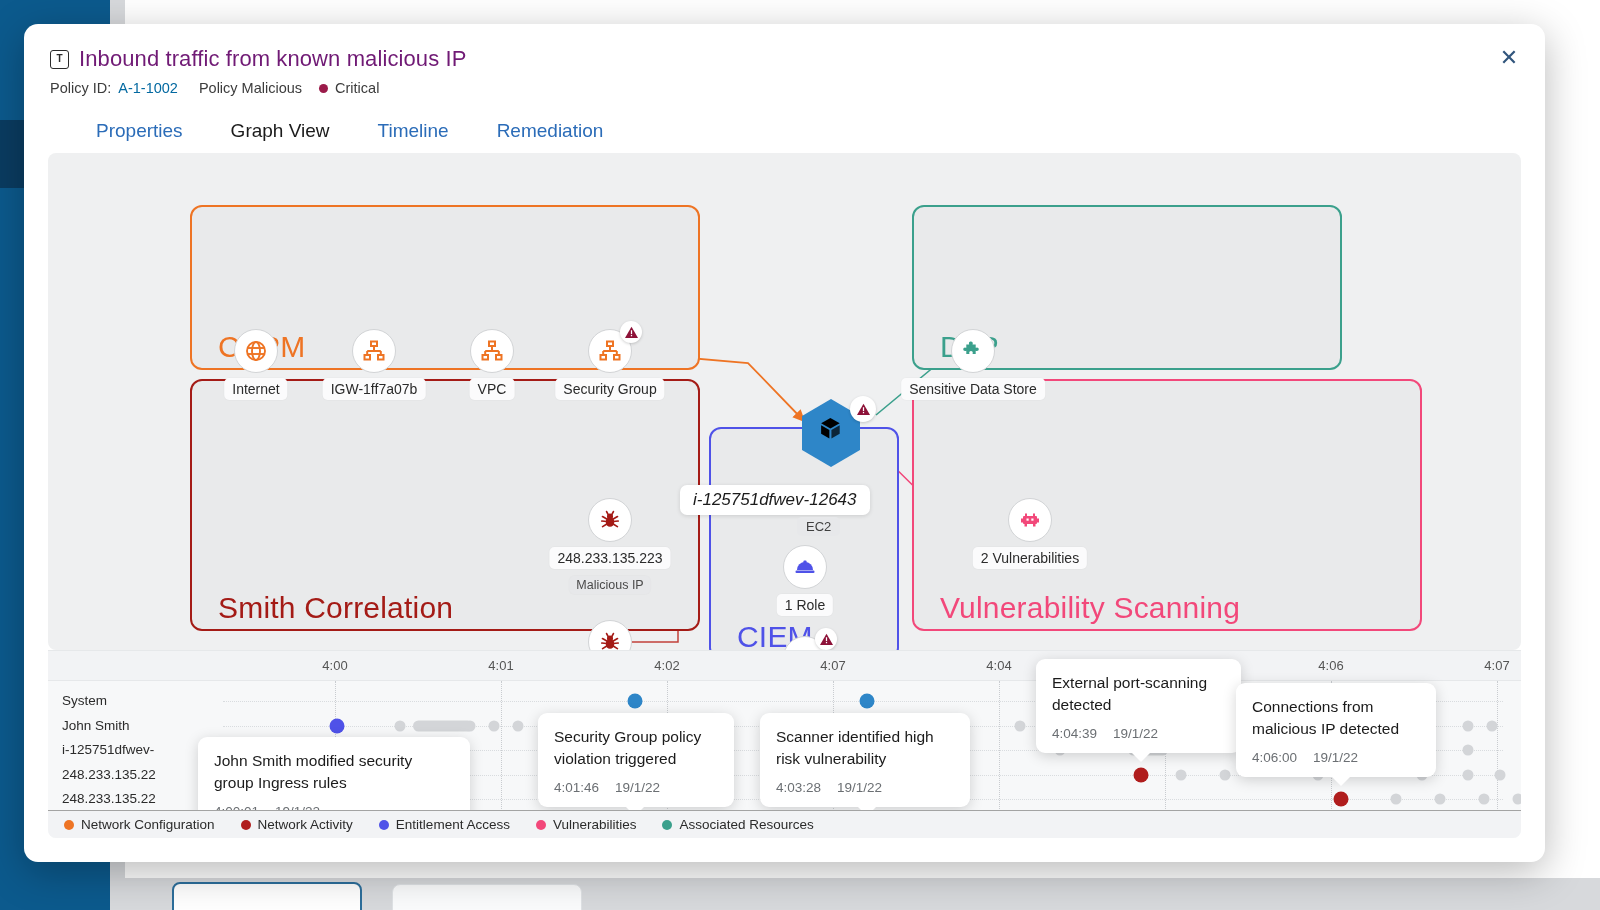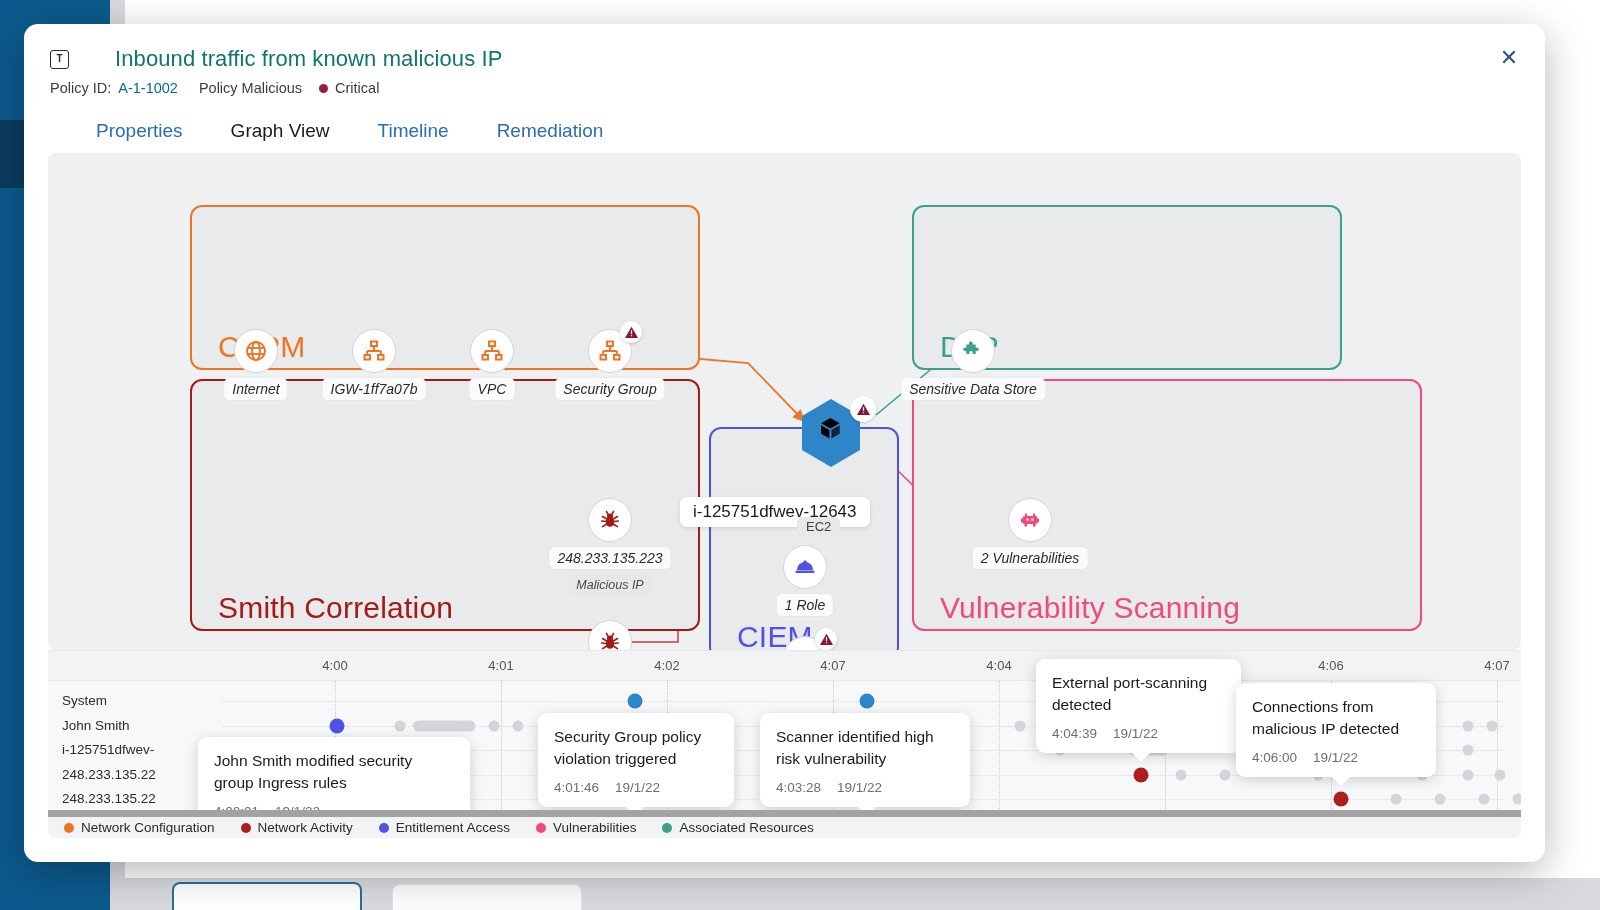--- a/index.html
+++ b/index.html
@@ -55,21 +55,21 @@
     overflow: hidden;
   }
   .modal-head { position: relative; padding: 22px 28px 0 26px; }
   .title-row { display: flex; align-items: center; gap: 10px; }
   .title-icon {
     width: 19px; height: 19px; border: 1.6px solid #2b2b2b; border-radius: 3px;
     display: flex; align-items: center; justify-content: center;
     font-size: 10px; color: #2b2b2b; font-weight: 700; line-height: 1;
     flex: 0 0 auto;
   }
-  .title-text { font-size: 22px; color: #0f766e; font-weight: 400; letter-spacing: .1px; margin-left: 36px; }
+  .title-text { font-size: 22px; color: #701a75; font-weight: 400; letter-spacing: .1px; }
   .sub-row {
     margin-top: 8px; display: flex; align-items: center; gap: 7px;
     font-size: 14.5px; color: #3c3c3c;
   }
   .sub-label { color: #3c3c3c; }
   .sub-strong { color: #0369a1; font-weight: 400; }
   .sev-dot { width: 9px; height: 9px; border-radius: 50%; background: #9b1b4a; display:inline-block; margin-left: 10px;}
   .sev-text { color: #3c3c3c; }
   .close-btn {
     position: absolute; right: 22px; top: 20px;
@@ -119,21 +119,20 @@
     width: 44px; height: 44px; border-radius: 50%;
     background: #ffffff; border: 1px solid #d2d4d6;
     display: flex; align-items: center; justify-content: center;
     position: relative;
   }
   .node-pill {
     position: absolute; left: 50%; transform: translateX(-50%);
     top: 49px; background: #fbfbfc; border-radius: 5px;
     padding: 3px 8px; font-size: 14px; color: #2b2b2b; white-space: nowrap;
     box-shadow: 0 0 0 1px rgba(0,0,0,.015);
-    font-style: italic;
   }
   .node-pill.small {
     top: 78px; font-size: 12.5px; color: #4a4a4a; background: #e7e8ea;
     padding: 2px 7px;
   }
   .warn-badge {
     position: absolute; right: -11px; top: -9px;
     width: 22px; height: 22px; border-radius: 50%; background: #ffffff;
     display: flex; align-items: center; justify-content: center;
     box-shadow: 0 1px 3px rgba(0,0,0,.18);
@@ -168,21 +167,21 @@
   .tooltip .tt-text { font-size: 15.5px; color: #1b1b1b; line-height: 1.45; }
   .tooltip .tt-meta { margin-top: 9px; font-size: 13.5px; color: #6b6f73; }
   .tooltip .tt-meta span { margin-right: 16px; }
   .tt-tail {
     position: absolute; bottom: -9px; left: 50%; transform: translateX(-50%);
     width: 0; height: 0; border-left: 10px solid transparent;
     border-right: 10px solid transparent; border-top: 10px solid #ffffff;
   }
   .legend {
     position: absolute; left: 0; bottom: 0; width: 1473px; height: 28px;
-    background: #f2f3f5; border-top: 7px solid #a3a3a3;
+    background: #f2f3f5; border-top: 1px solid #a3a3a3;
     display: flex; align-items: center; padding-left: 16px; gap: 26px;
   }
   .legend-item { display: flex; align-items: center; gap: 7px; font-size: 13.5px; color: #2b2b2b; }
   .legend-dot { width: 10px; height: 10px; border-radius: 50%; }
 </style>
 </head>
 <body>
 
 <div id="root">
 
@@ -419,21 +418,21 @@
         <path d="M5.6 10.6 L11.3 13.8 L11.3 19.6 L5.6 16.4 Z"></path>
         <path d="M12.7 13.8 L18.4 10.6 L18.4 16.4 L12.7 19.6 Z" opacity=".72"></path>
               </g>
 </svg><div class="warn-badge" style="right: -14px; top: -2px; width: 26px; height: 26px;">
               <svg width="15" height="15" viewBox="0 0 24 24" fill="#8d1238">
         <path d="M12 2.6 L22.4 20.8 H1.6 Z"></path>
         <rect x="11" y="8.4" width="2" height="6.2" fill="#fff"></rect>
         <rect x="11" y="16" width="2" height="2" fill="#fff"></rect>
               </svg>
             </div></div>
-          <div class="hex-pill" style="left: 632px; top: 344px;">i-125751dfwev-12643</div>
+          <div class="hex-pill" style="left: 632px; top: 332px; font-style: italic;">i-125751dfwev-12643</div>
           <div class="ec2-pill" style="left: 749px; top: 364px;">EC2</div>
         </div>
     </div>
 
     <div class="tl-panel">
       <div class="tl-axis">
         <div id="tl-ticks">
             <div class="tl-tick" style="left: 287px;">4:00</div>
             <div class="tl-tick" style="left: 453px;">4:01</div>
             <div class="tl-tick" style="left: 619px;">4:02</div>

